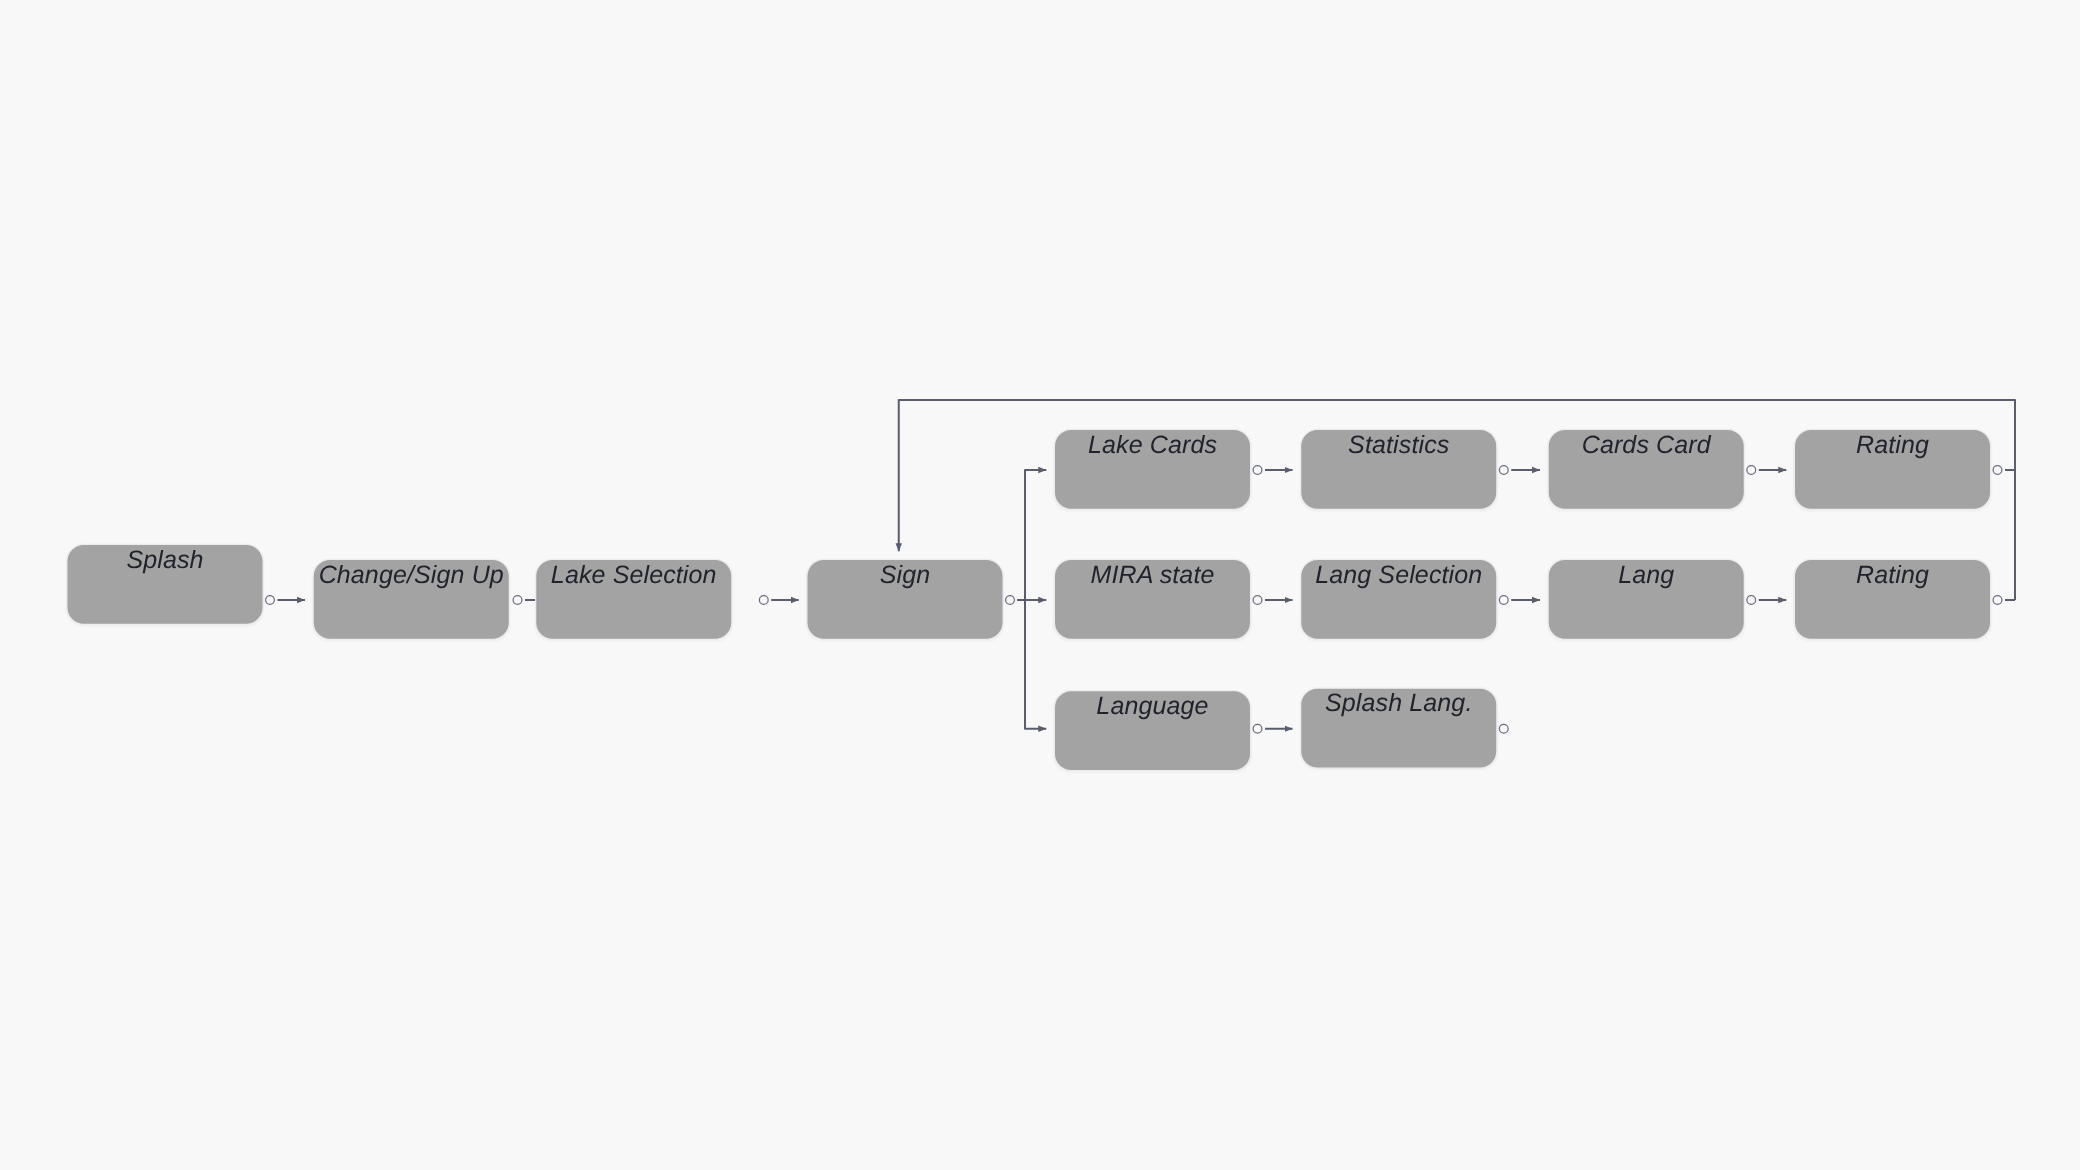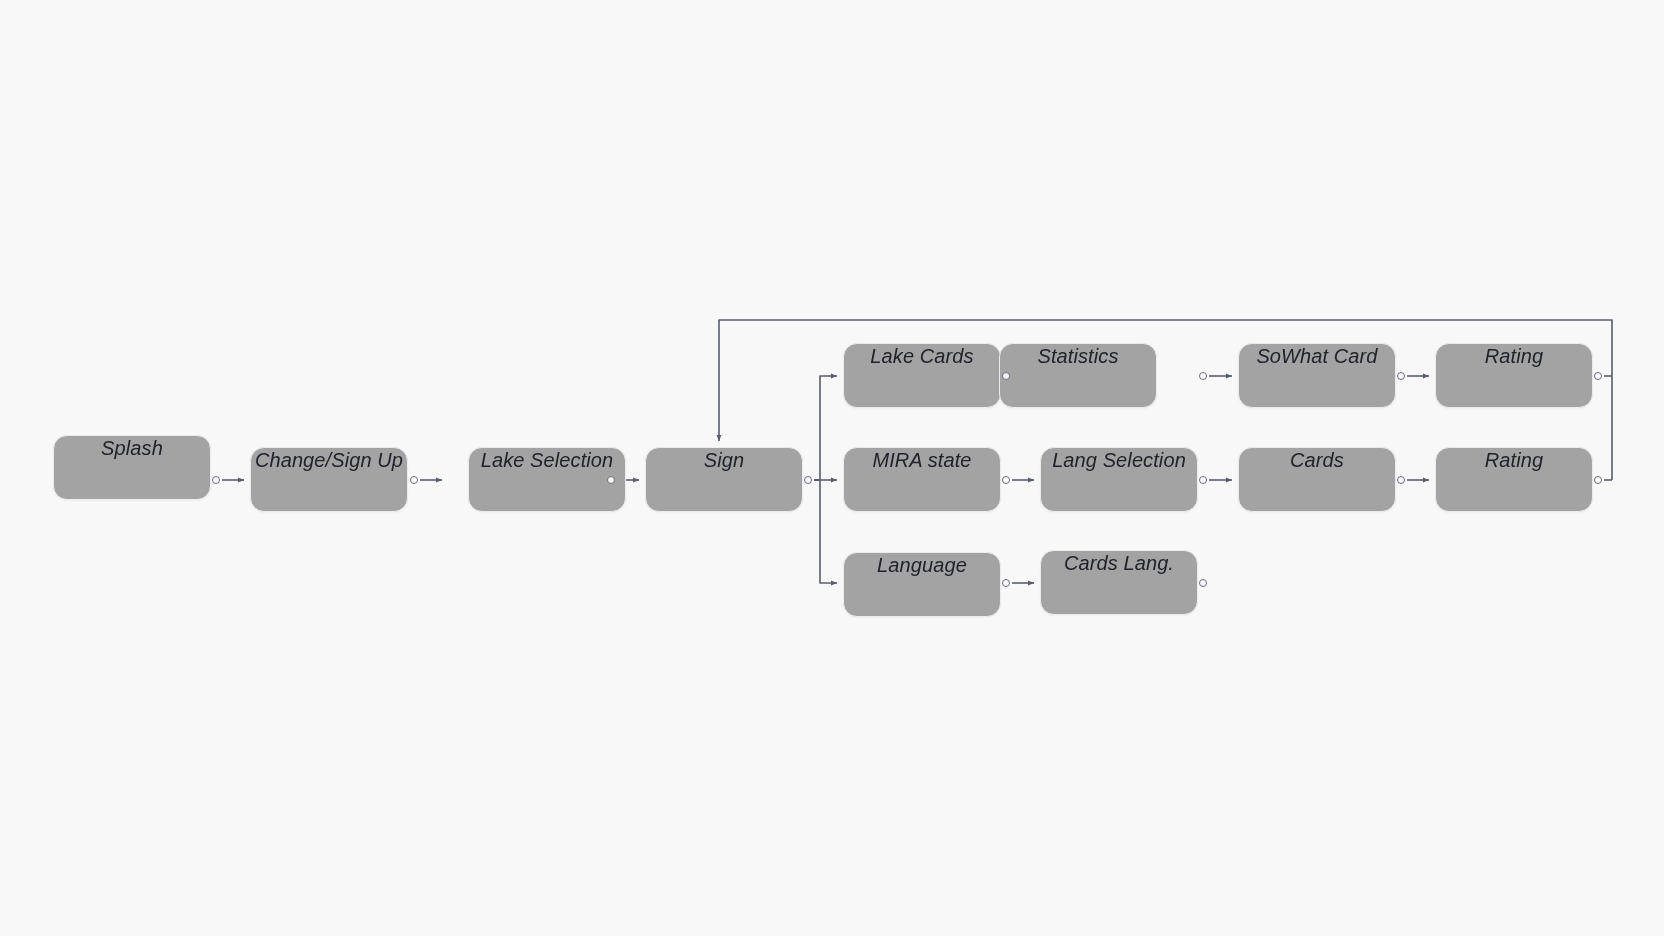--- a/index.html
+++ b/index.html
@@ -94,55 +94,55 @@
       </g>
   </svg>
 
   <div id="nodes-group">
       <div class="node" style="left: 53px; top: 435px; width: 158px; height: 65px;">
         <span class="node-label">Splash</span>
       </div>
       <div class="node" style="left: 250px; top: 447px; width: 158px; height: 65px;">
         <span class="node-label">Change/Sign Up</span>
       </div>
-      <div class="node" style="left: 468px; top: 447px; width: 158px; height: 65px;">
+      <div class="node" style="left: 428px; top: 447px; width: 158px; height: 65px;">
         <span class="node-label">Lake Selection</span>
       </div>
       <div class="node" style="left: 645px; top: 447px; width: 158px; height: 65px;">
         <span class="node-label">Sign</span>
       </div>
       <div class="node" style="left: 843px; top: 343px; width: 158px; height: 65px;">
         <span class="node-label">Lake Cards</span>
       </div>
-      <div class="node" style="left: 999px; top: 343px; width: 158px; height: 65px;">
+      <div class="node" style="left: 1040px; top: 343px; width: 158px; height: 65px;">
         <span class="node-label">Statistics</span>
       </div>
       <div class="node" style="left: 1238px; top: 343px; width: 158px; height: 65px;">
-        <span class="node-label">SoWhat Card</span>
+        <span class="node-label">Cards Card</span>
       </div>
       <div class="node" style="left: 1435px; top: 343px; width: 158px; height: 65px;">
         <span class="node-label">Rating</span>
       </div>
       <div class="node" style="left: 843px; top: 447px; width: 158px; height: 65px;">
         <span class="node-label">MIRA state</span>
       </div>
       <div class="node" style="left: 1040px; top: 447px; width: 158px; height: 65px;">
         <span class="node-label">Lang Selection</span>
       </div>
       <div class="node" style="left: 1238px; top: 447px; width: 158px; height: 65px;">
-        <span class="node-label">Cards</span>
+        <span class="node-label">Lang</span>
       </div>
       <div class="node" style="left: 1435px; top: 447px; width: 158px; height: 65px;">
         <span class="node-label">Rating</span>
       </div>
       <div class="node" style="left: 843px; top: 552px; width: 158px; height: 65px;">
         <span class="node-label">Language</span>
       </div>
       <div class="node" style="left: 1040px; top: 550px; width: 158px; height: 65px;">
-        <span class="node-label">Cards Lang.</span>
+        <span class="node-label">Splash Lang.</span>
       </div>
     </div>
   <div id="ports-group">
       <div class="port" style="left: 212px; top: 476px;"></div>
       <div class="port" style="left: 410px; top: 476px;"></div>
       <div class="port" style="left: 607px; top: 476px;"></div>
       <div class="port" style="left: 804px; top: 476px;"></div>
       <div class="port" style="left: 1002px; top: 372px;"></div>
       <div class="port" style="left: 1199px; top: 372px;"></div>
       <div class="port" style="left: 1397px; top: 372px;"></div>

